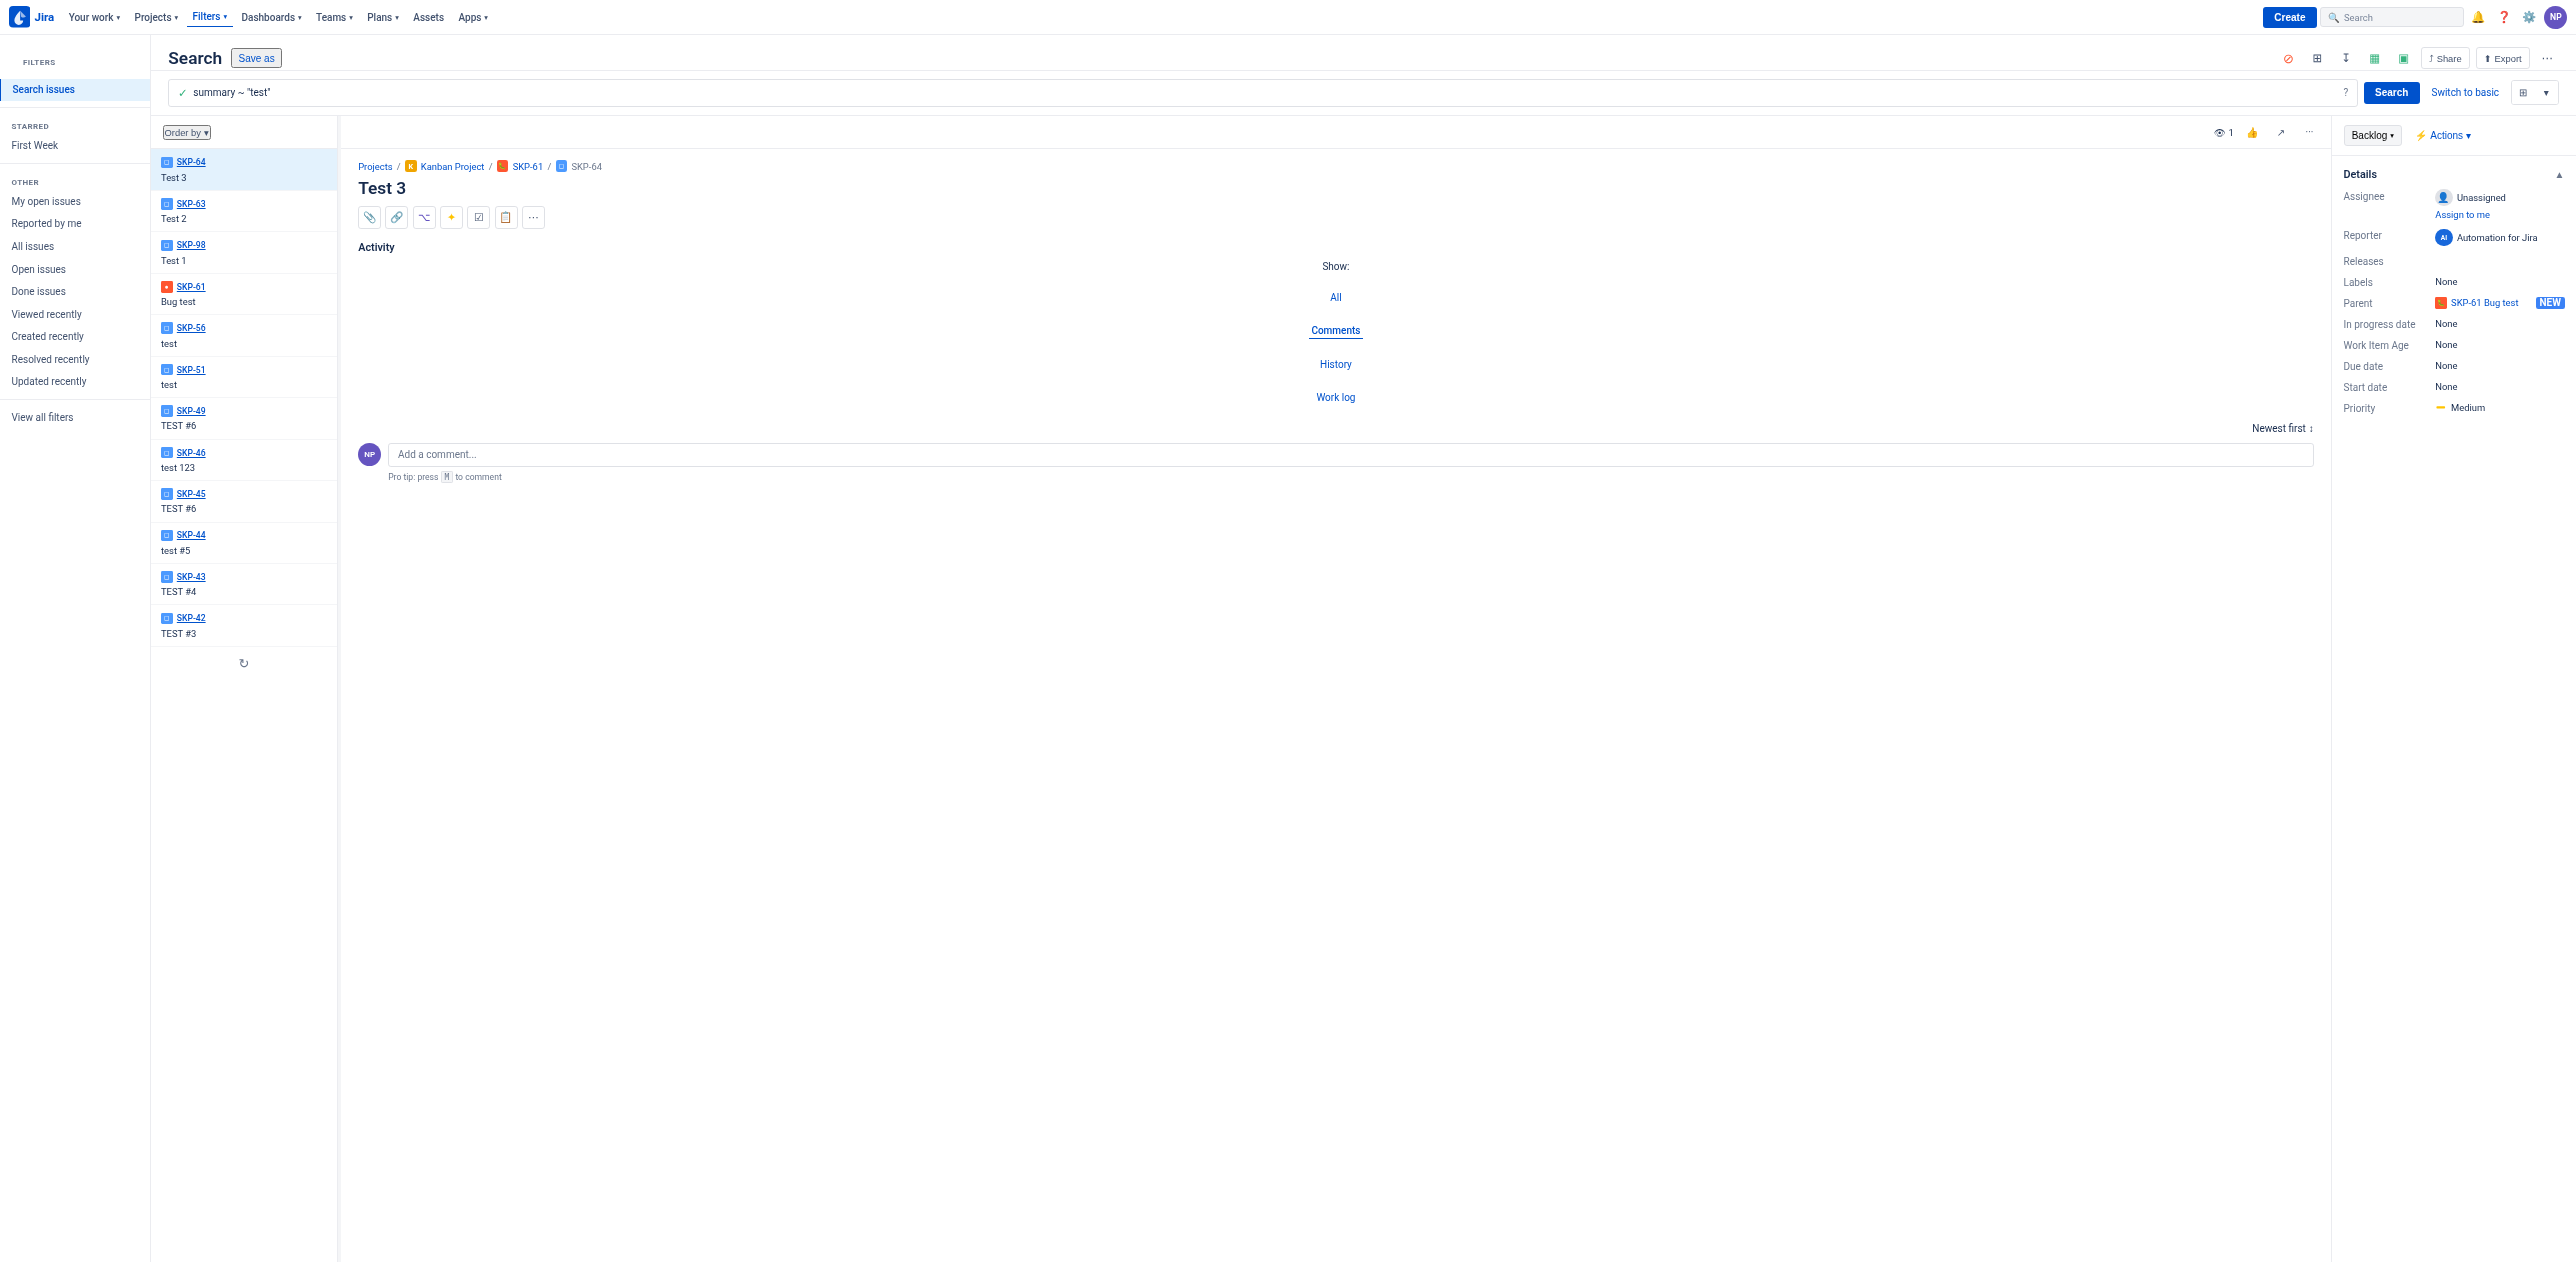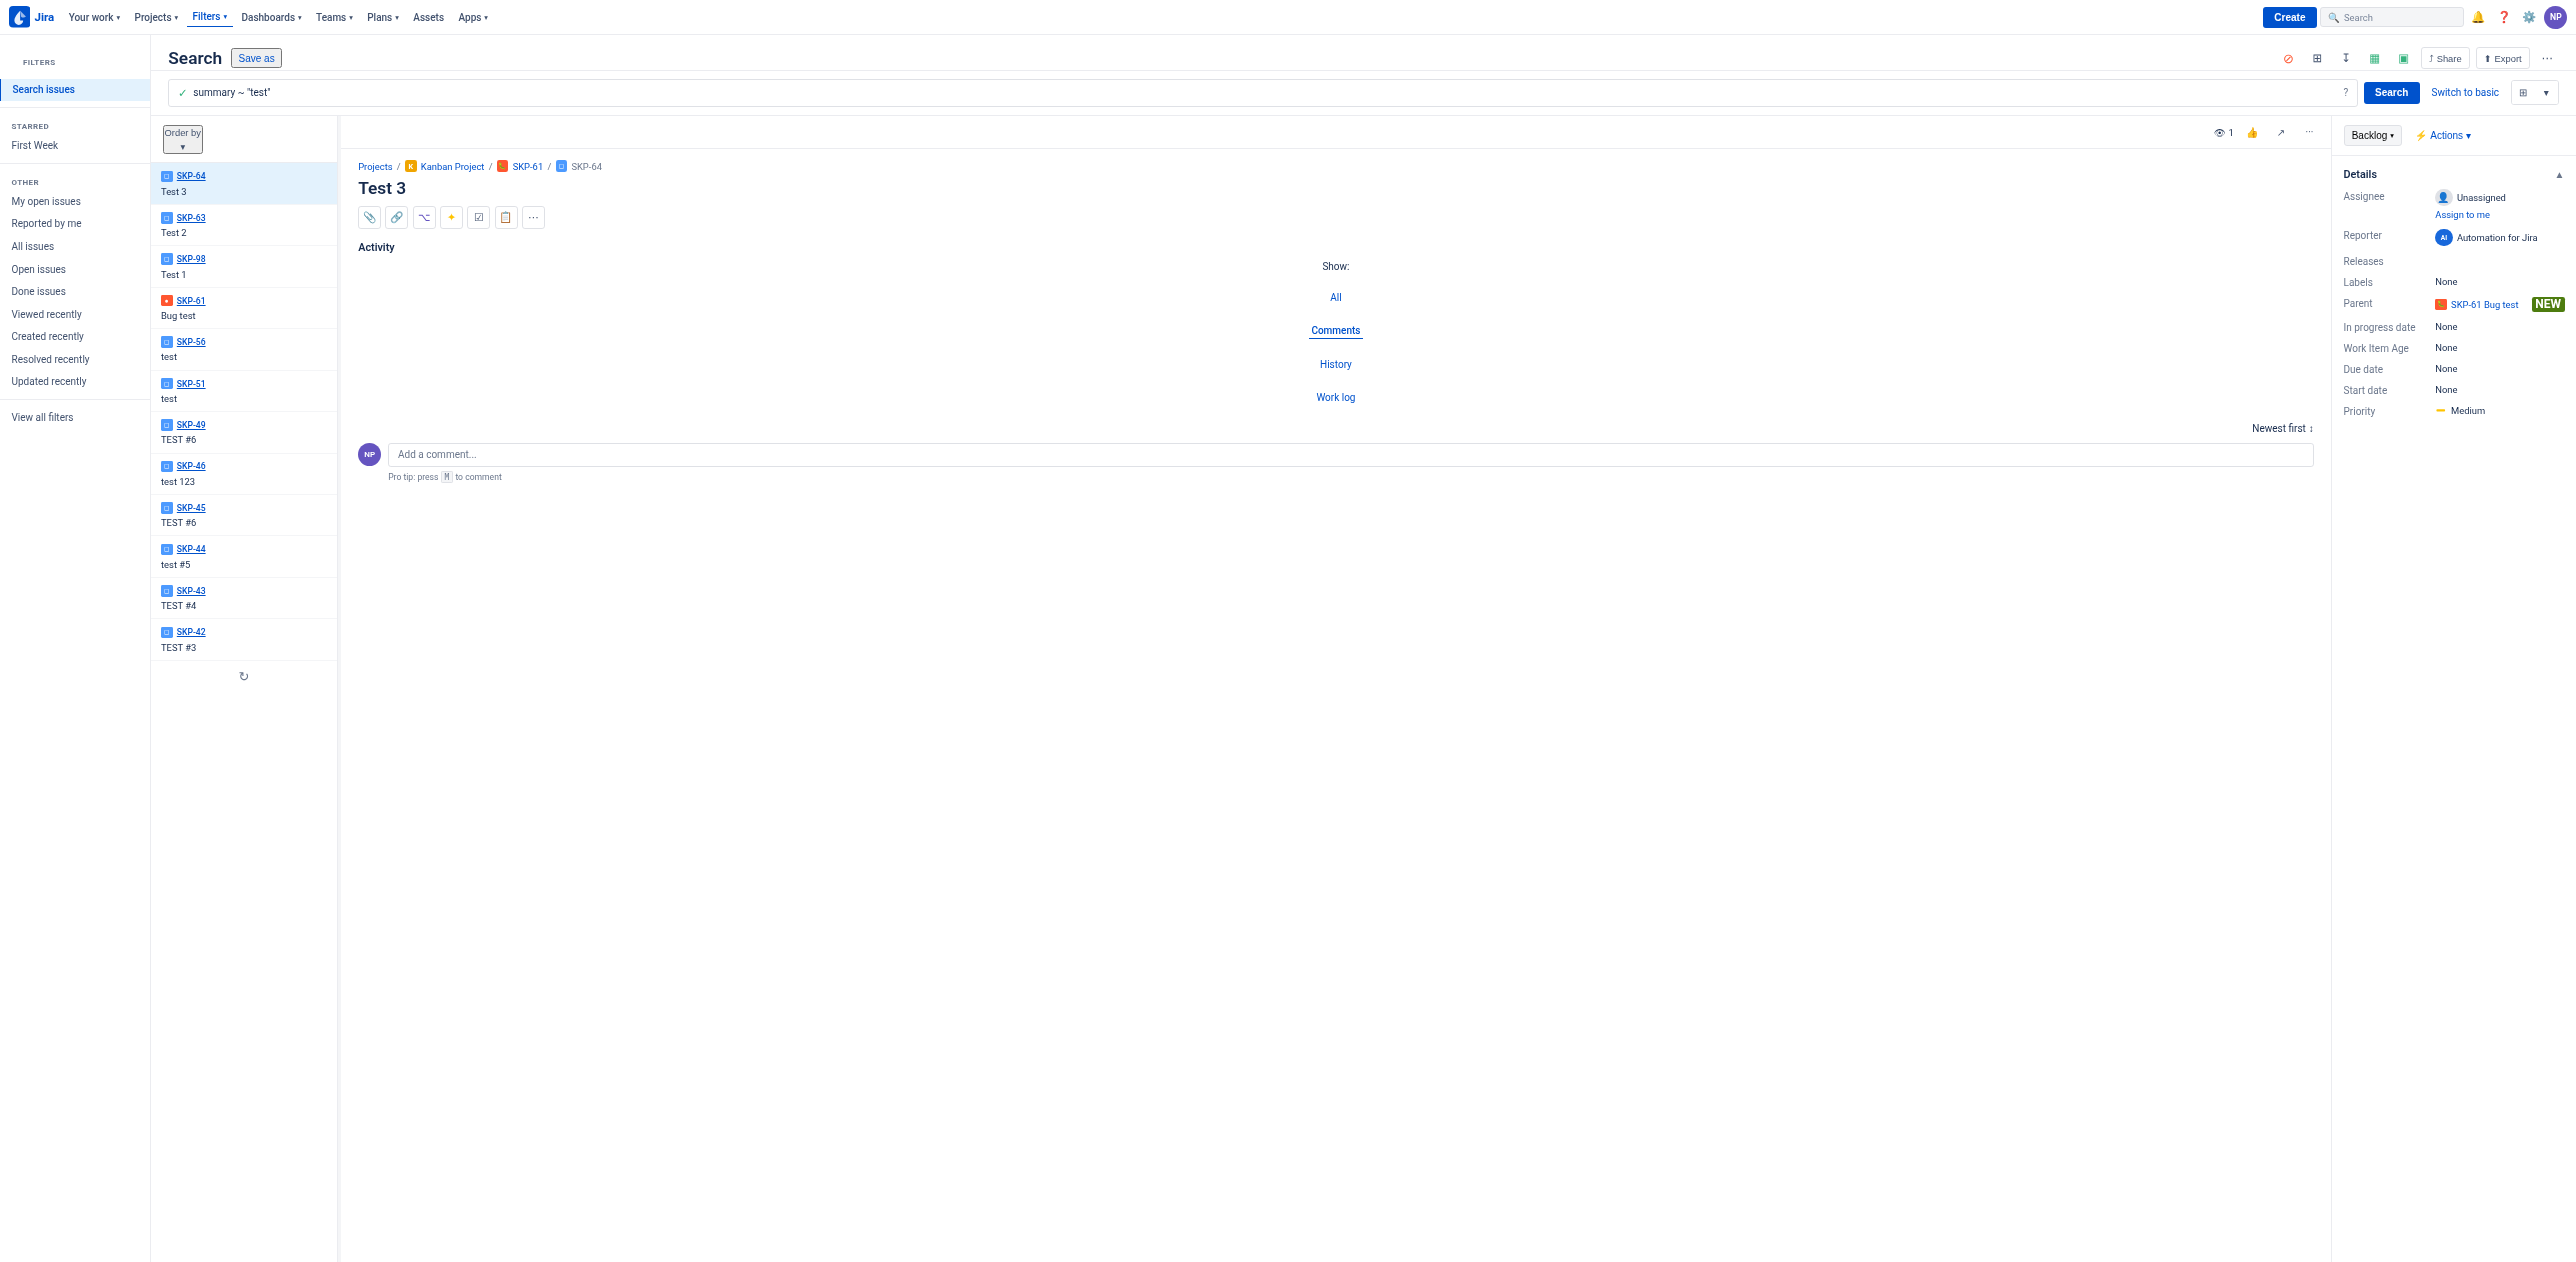--- a/index.html
+++ b/index.html
@@ -53,21 +53,21 @@
     .switch-basic-btn { color: #0052cc; font-size: 10px; cursor: pointer; padding: 5.8px; white-space: nowrap; }
     .view-toggle { display: flex; align-items: center; border: 0.7px solid #dfe1e6; border-radius: 2.9px; overflow: hidden; }
     .view-toggle-btn { width: 23px; height: 23px; display: flex; align-items: center; justify-content: center; cursor: pointer; color: #42526e; background: #fff; }
 
     
     .results-area { flex: 1; display: flex; overflow: hidden; }
 
     
     .issue-list-panel { width: 187px; background: #fff; border-right: 0.7px solid #ebecf0; overflow-y: auto; flex-shrink: 0; }
     .issue-list-header { padding: 8.6px 11.5px; display: flex; align-items: center; justify-content: space-between; border-bottom: 0.7px solid #ebecf0; }
-    .order-by-btn { display: flex; align-items: center; gap: 2.9px; font-size: 9.4px; color: #42526e; cursor: pointer; flex-direction: column; }
+    .order-by-btn { display: flex; align-items: center; gap: 2.9px; font-size: 9.4px; color: #42526e; cursor: pointer; }
     .issue-item { padding: 7.2px 10px; border-bottom: 0.7px solid #f4f5f7; cursor: pointer; display: flex; flex-direction: column; gap: 2.2px; }
     .issue-item.selected { background: #e3f2fd; }
     .issue-item-header { display: flex; align-items: center; gap: 4.3px; }
     .issue-type-icon { width: 11.5px; height: 11.5px; border-radius: 1.4px; display: flex; align-items: center; justify-content: center; font-size: 7.2px; color: white; flex-shrink: 0; }
     .issue-key { font-size: 8.6px; color: #0052cc; text-decoration: underline; font-weight: 500; }
     .issue-title { font-size: 9.4px; color: #172b4d; margin-top: 1.4px; }
     .loading-spinner { text-align: center; padding: 8.6px; color: #6b778c; font-size: 13px; }
 
     
     .detail-panel { flex: 1; background: #fff; overflow-y: auto; padding: 0; display: flex; flex-direction: column; }
@@ -115,21 +115,21 @@
     .details-section { padding: 11.5px; }
     .details-header { display: flex; align-items: center; justify-content: space-between; margin-bottom: 8.6px; }
     .details-title { font-size: 10.8px; font-weight: 600; color: #172b4d; }
     .details-collapse { cursor: pointer; color: #6b778c; font-size: 10px; }
     .field-row { display: flex; align-items: flex-start; margin-bottom: 8.6px; gap: 5.8px; }
     .field-label { width: 86px; font-size: 10px; color: #6b778c; flex-shrink: 0; padding-top: 1.4px; }
     .field-value { font-size: 9.4px; color: #172b4d; display: flex; align-items: center; gap: 4.3px; flex: 1; }
     .field-value.link { color: #0052cc; cursor: pointer; }
     .assignee-avatar { width: 17.3px; height: 17.3px; border-radius: 50%; background: #dfe1e6; display: flex; align-items: center; justify-content: center; font-size: 10px; }
     .reporter-avatar { width: 17.3px; height: 17.3px; border-radius: 50%; background: #1868db; color: white; display: flex; align-items: center; justify-content: center; font-size: 6.5px; font-weight: 700; }
-    .new-badge { background: #4d7c0f; color: white; font-size: 12px; font-weight: 700; padding: 0.7px 3.6px; border-radius: 2.2px; margin-left: 0; }
+    .new-badge { background: #3b82f6; color: white; font-size: 10px; font-weight: 700; padding: 0.7px 3.6px; border-radius: 2.2px; margin-left: 0; }
     .parent-icon { width: 11.5px; height: 11.5px; border-radius: 1.4px; background: #ff5630; display: flex; align-items: center; justify-content: center; font-size: 6.5px; color: white; }
     .priority-icon { width: 11.5px; height: 11.5px; display: flex; align-items: center; justify-content: center; }
 
     
     .pagination { display: flex; align-items: center; gap: 2.9px; padding: 5.8px 17.3px; justify-content: flex-end; font-size: 9.4px; color: #42526e; }
     .page-nav-btn { width: 20px; height: 20px; display: flex; align-items: center; justify-content: center; border: 0.7px solid #dfe1e6; border-radius: 2.9px; cursor: pointer; color: #42526e; background: #fff; }
 
     
     .detail-top-bar { display: flex; align-items: center; justify-content: space-between; padding: 5.8px 11.5px; border-bottom: 0.7px solid #ebecf0; }
     .detail-icon-btn { width: 20px; height: 20px; display: flex; align-items: center; justify-content: center; cursor: pointer; color: #42526e; border-radius: 2.9px; font-size: 10px; }

